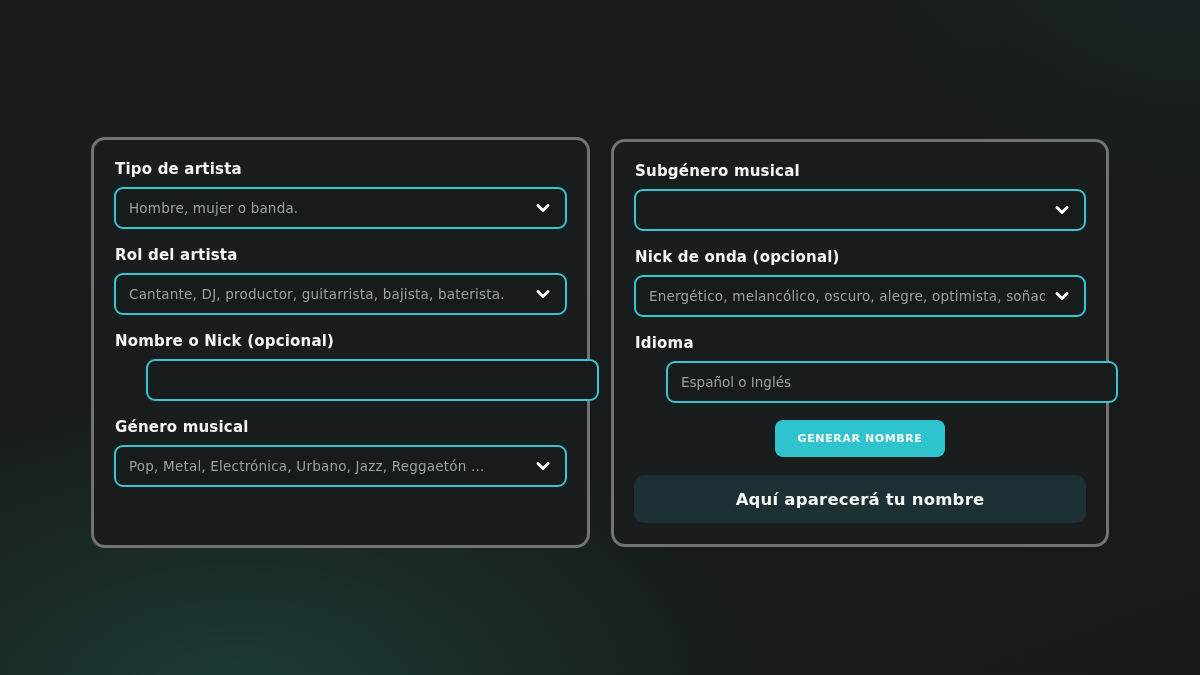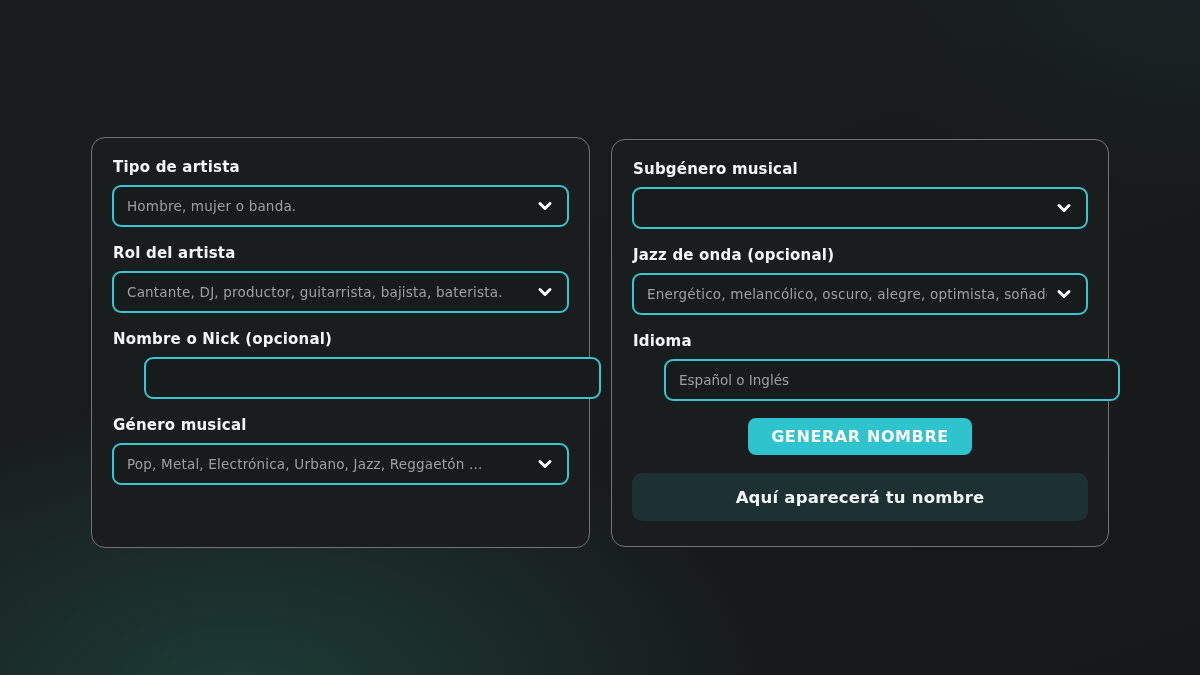--- a/index.html
+++ b/index.html
@@ -6,21 +6,21 @@
   html, body { width: 1200px; height: 675px; overflow: hidden; }
   body {
     font-family: "DejaVu Sans", "Liberation Sans", sans-serif;
     background:
       radial-gradient(ellipse 760px 440px at 20% 104%, rgba(34, 88, 79, 0.55), rgba(24,27,28,0) 70%),
       radial-gradient(ellipse 560px 330px at 102% -4%, rgba(26, 46, 49, 0.45), rgba(24,27,28,0) 70%),
       linear-gradient(160deg, #1a1d1e 0%, #16191a 100%);
   }
   .panel {
     position: absolute;
-    border: 1px solid #737373;
+    border: 3px solid #737373;
     border-radius: 14px;
     background: #1a1d1e;
     padding: 20px;
   }
   #panel-left  { left: 91px;  top: 137px; width: 499px; height: 411px; }
   #panel-right { left: 611px; top: 139px; width: 498px; height: 408px; }
 
   .field-label {
     display: block;
     color: #f3f5f5;
@@ -62,21 +62,21 @@
 
   .btn-row { display: flex; justify-content: center; margin-top: 4px; }
   .generate-btn {
     background: #2fc3cd;
     color: #ffffff;
     border: none;
     border-radius: 8px;
     height: 37px;
     padding: 0 23px;
     font-family: inherit;
-    font-size: 16px;
+    font-size: 11px;
     font-weight: 700;
     letter-spacing: 0.6px;
     cursor: pointer;
   }
   .result-box {
     margin-top: 18px;
     background: #1d3034;
     border-radius: 10px;
     height: 48px;
     display: flex;
@@ -133,21 +133,21 @@
   <label class="field-label">Subgénero musical</label>
   <div class="control" role="combobox">
     <span class="ph"></span>
     <span class="chev">
       <svg width="18" height="18" viewBox="0 0 18 18">
           <path d="M4 6.5 L9 11.5 L14 6.5" fill="none" stroke="#ffffff" stroke-width="3" stroke-linecap="round" stroke-linejoin="round"></path>
         </svg>
     </span>
   </div>
 
-  <label class="field-label">Jazz de onda (opcional)</label>
+  <label class="field-label">Nick de onda (opcional)</label>
   <div class="control" role="combobox">
     <span class="ph">Energético, melancólico, oscuro, alegre, optimista, soñador ...</span>
     <span class="chev">
       <svg width="18" height="18" viewBox="0 0 18 18">
           <path d="M4 6.5 L9 11.5 L14 6.5" fill="none" stroke="#ffffff" stroke-width="3" stroke-linecap="round" stroke-linejoin="round"></path>
         </svg>
     </span>
   </div>
 
   <label class="field-label">Idioma</label>

